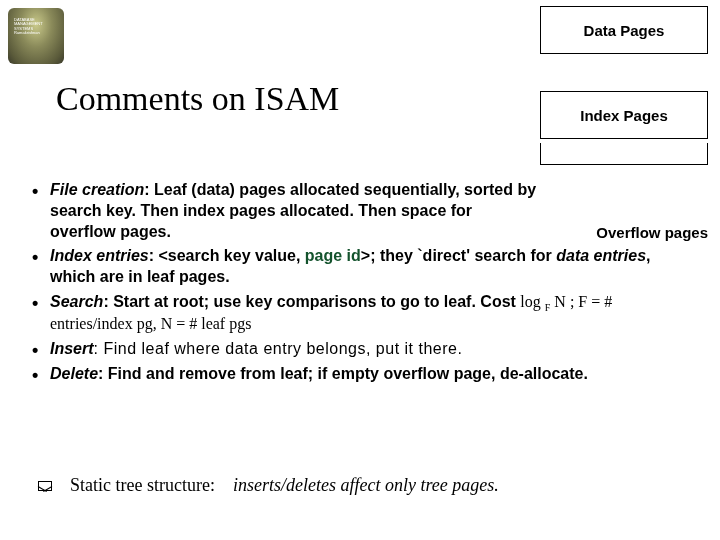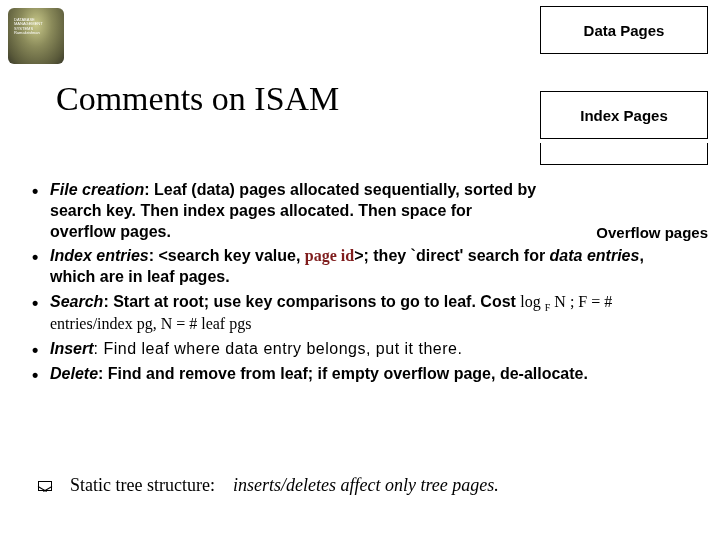--- a/index.html
+++ b/index.html
@@ -88,21 +88,21 @@
   }
   .content li::before {
     content: "•";
     position: absolute;
     left: 4px;
     top: 0;
     font-size: 18px;
     color: #000;
   }
   .ital { font-style: italic; }
-  .red { color: #7f1d1d; font-family: Liberation Serif, serif; }
+  .red { color: #14532d; }
   .cost-line .math {
     font-weight: normal;
     font-family: "Times New Roman", serif;
     position: relative;
   }
   .sub { font-size: 10px; vertical-align: sub; }
   .insert-line .find {
     font-weight: normal;
     letter-spacing: 0.5px;
   }

